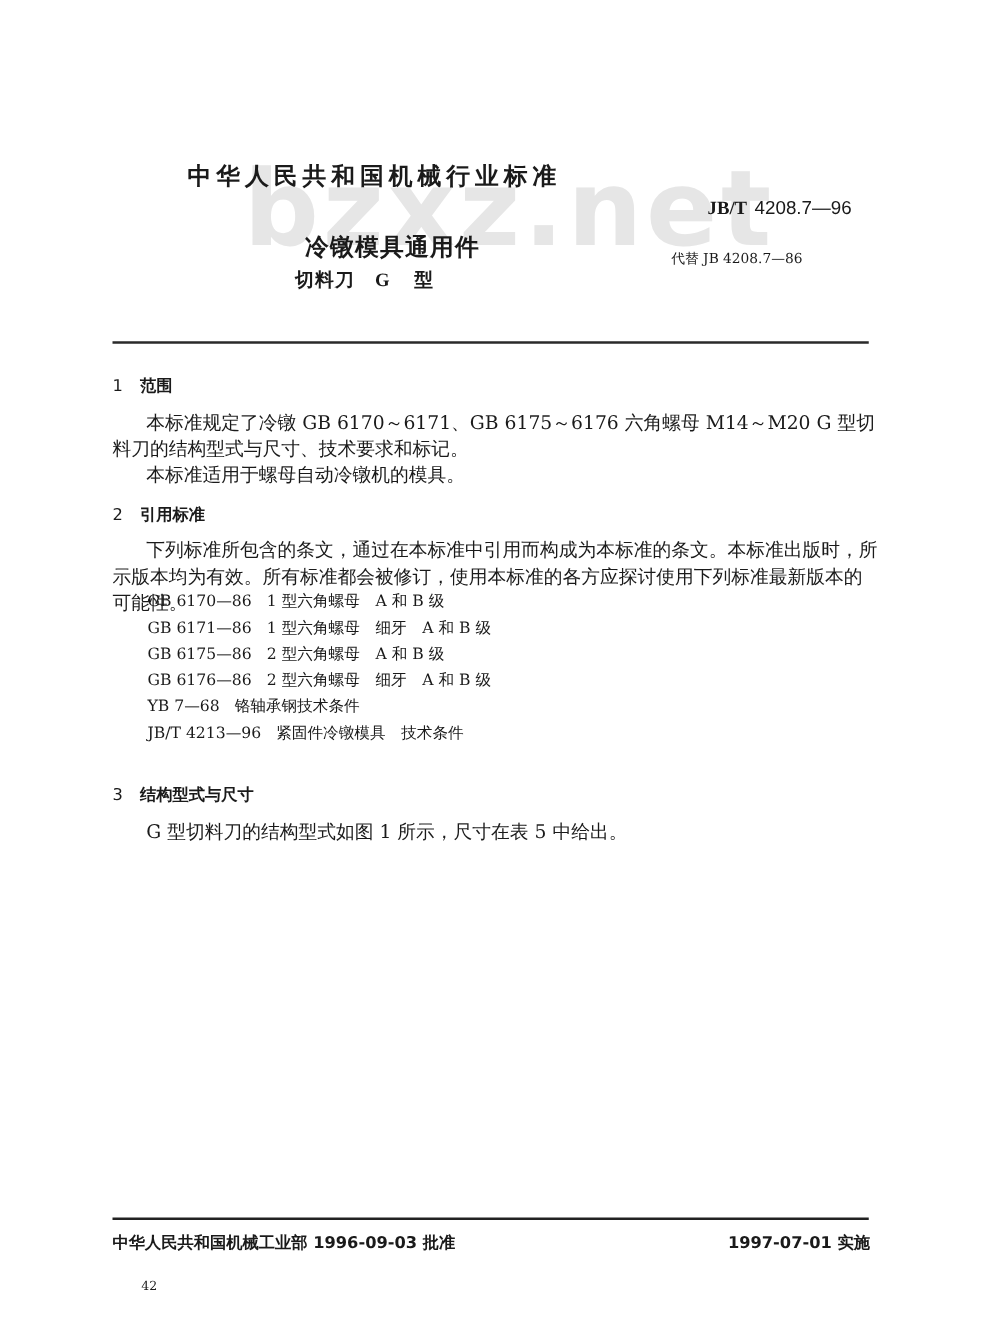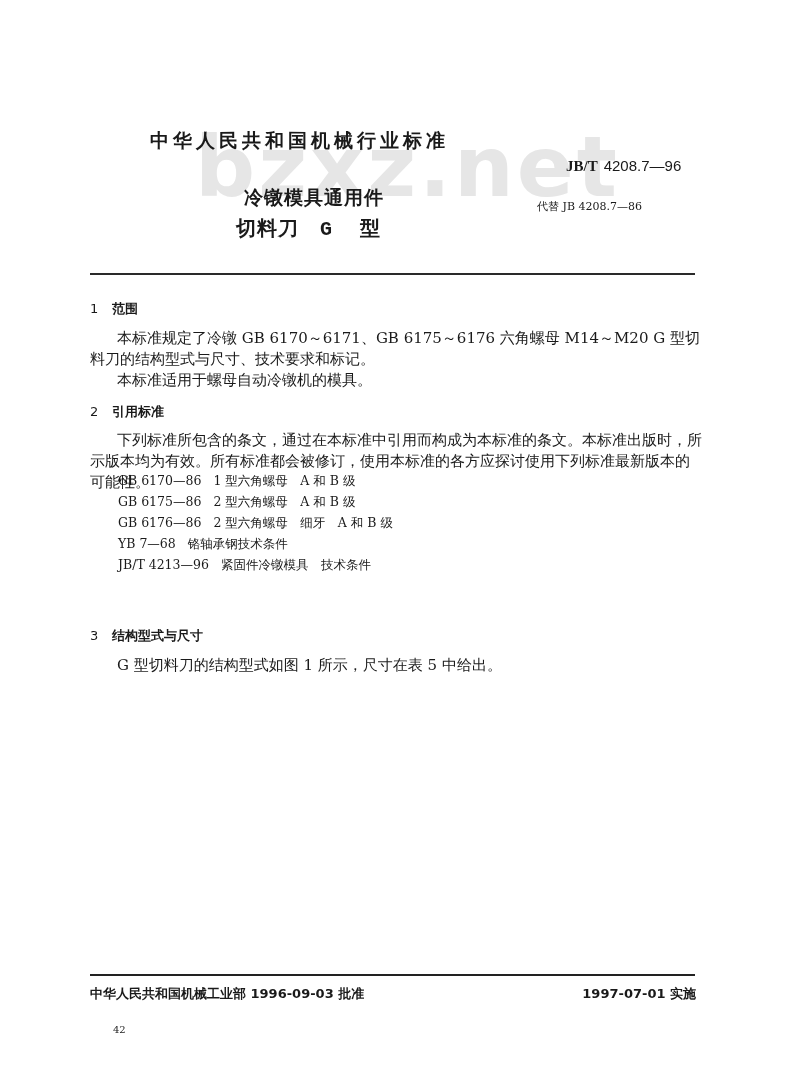--- a/index.html
+++ b/index.html
@@ -59,23 +59,23 @@
       top: 185px;
       font-family: "DejaVu Sans", "Liberation Sans", sans-serif;
       font-weight: bold;
       font-size: 19px;
       letter-spacing: 1px;
       z-index: 1;
     }
     .doc-title-2 {
       left: 236px;
       top: 215px;
-      font-family: Liberation Mono, monospace;
-      font-weight: bold;
-      font-size: 20px;
+      font-family: Liberation Serif, serif;
+      font-weight: bold;
+      font-size: 15px;
       letter-spacing: 1px;
       z-index: 1;
       word-spacing: 14px;
     }
     .replaces {
       left: 537px;
       top: 199px;
       font-size: 11px;
       font-family: "DejaVu Serif", "Liberation Serif", serif;
       z-index: 1;
@@ -173,20 +173,21 @@
 <div class="para indent" style="top:328px;">本标准规定了冷镦 GB 6170～6171、GB 6175～6176 六角螺母 M14～M20 G 型切料刀的结构型式与尺寸、技术要求和标记。</div>
 <div class="para indent" style="top:370px;">本标准适用于螺母自动冷镦机的模具。</div>
 
 <div class="section-heading" style="top:403px;">
   <span class="num">2</span><span>引用标准</span>
 </div>
 <div class="para indent" style="top:430px;">下列标准所包含的条文，通过在本标准中引用而构成为本标准的条文。本标准出版时，所示版本均为有效。所有标准都会被修订，使用本标准的各方应探讨使用下列标准最新版本的可能性。</div>
 
 <div class="ref-list">
   <div class="ref-item"><span class="code">GB 6170—86</span><span>1 型六角螺母　A 和 B 级</span></div>
+  <div class="ref-item"><span class="code">GB 6171—86</span><span>1 型六角螺母　细牙　A 和 B 级</span></div>
   <div class="ref-item"><span class="code">GB 6175—86</span><span>2 型六角螺母　A 和 B 级</span></div>
   <div class="ref-item"><span class="code">GB 6176—86</span><span>2 型六角螺母　细牙　A 和 B 级</span></div>
   <div class="ref-item"><span class="code">YB 7—68</span><span>铬轴承钢技术条件</span></div>
   <div class="ref-item"><span class="code">JB/T 4213—96</span><span>紧固件冷镦模具　技术条件</span></div>
 </div>
 
 <div class="section-heading" style="top:627px;">
   <span class="num">3</span><span>结构型式与尺寸</span>
 </div>
 <div class="para indent" style="top:655px;">G 型切料刀的结构型式如图 1 所示，尺寸在表 5 中给出。</div>

